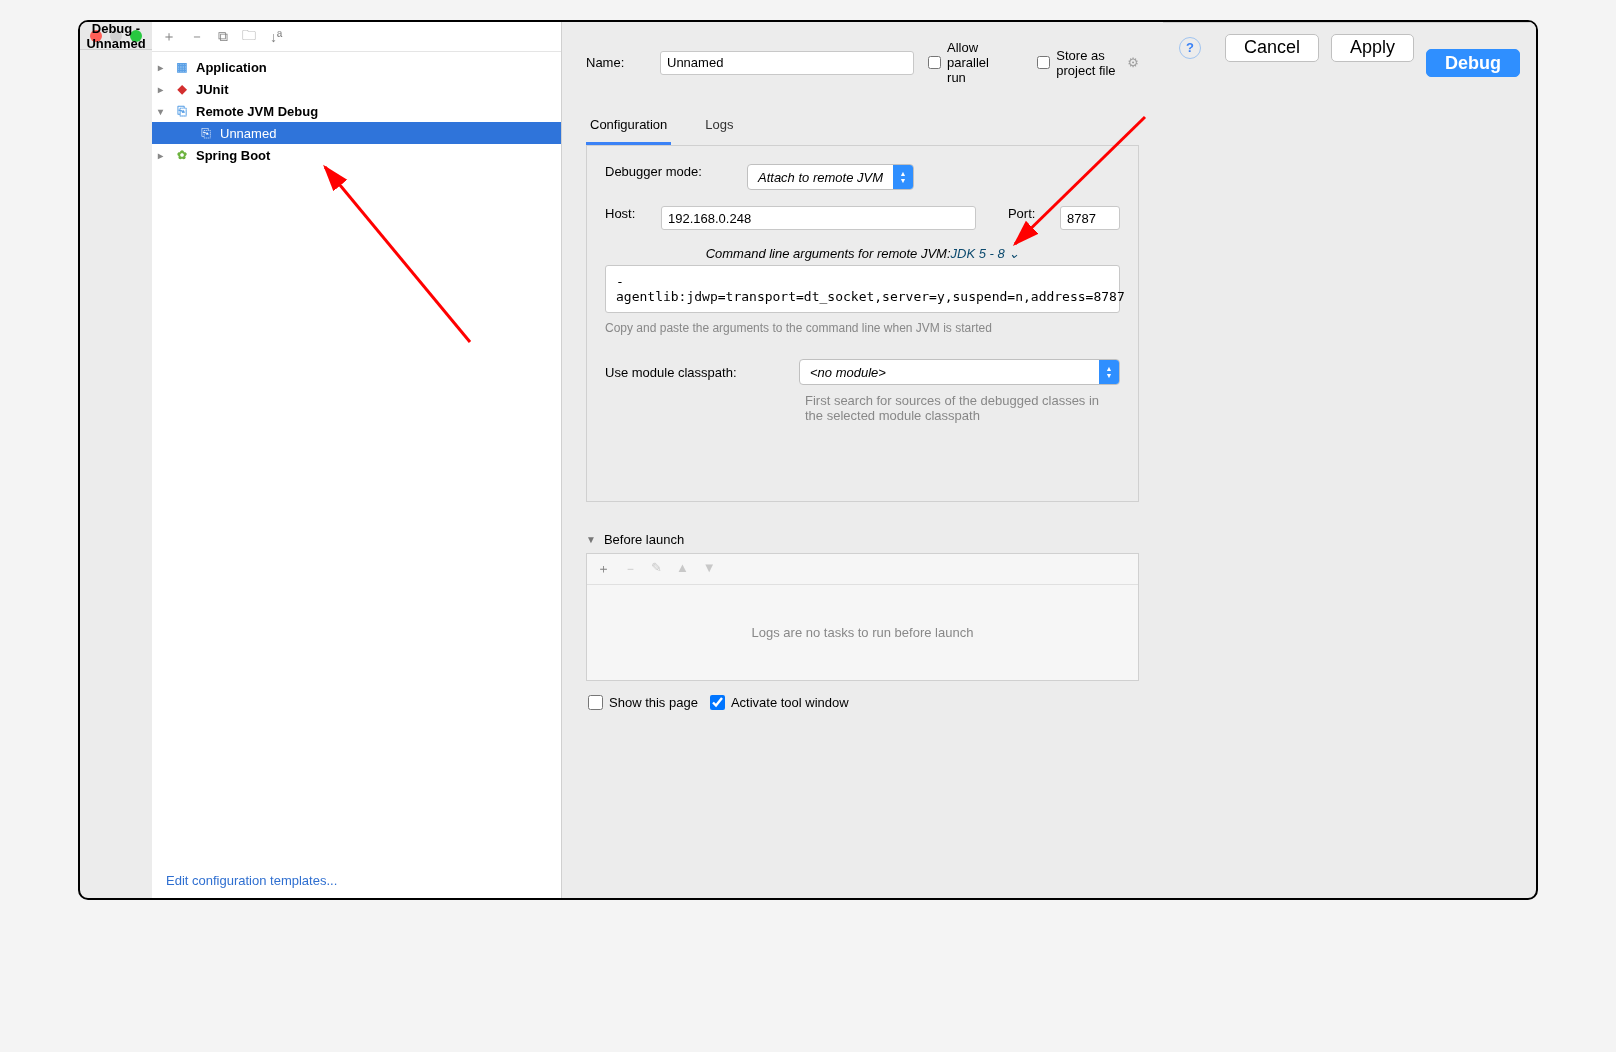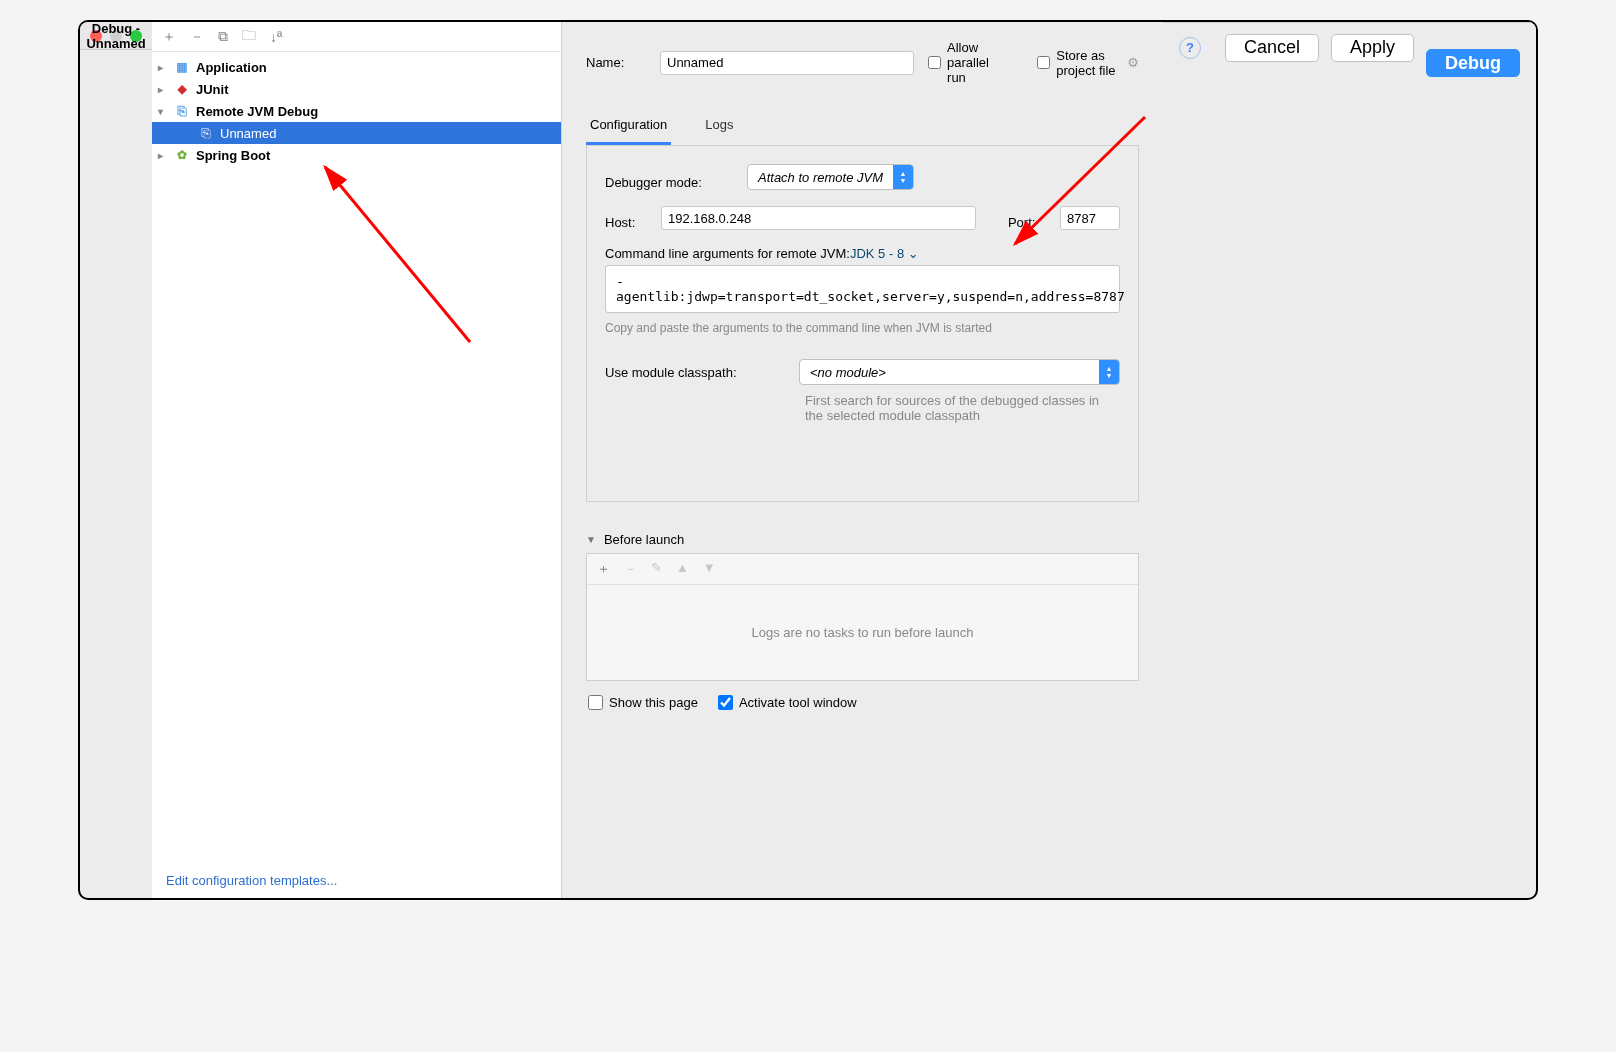--- a/index.html
+++ b/index.html
@@ -30,43 +30,43 @@
 input[type=text] { height: 24px; padding: 2px 6px; border: 1px solid #c8c8c8; border-radius: 3px; background: #fff; font-size: 13px; font-family: inherit; }
 .name-input { width: 360px; }
 .checks { margin-left: auto; display: flex; gap: 30px; align-items: center; }
 .chk { display: flex; align-items: center; gap: 6px; }
 .chk input { width: 15px; height: 15px; }
 .gear { color: #a0a0a0; margin-left: 4px; }
 .tabs { display: flex; gap: 30px; border-bottom: 1px solid #d0d0d0; margin-top: 10px; }
 .tab { padding: 8px 4px 10px; cursor: pointer; color: #333; }
 .tab.active { border-bottom: 3px solid #3b82f6; color: #000; }
 .panel { border: 1px solid #d0d0d0; border-top: none; padding: 18px; background: #ececec; }
-.form-row { display: flex; align-items: flex-end; gap: 12px; margin-bottom: 16px; }
+.form-row { display: flex; align-items: flex-start; gap: 12px; margin-bottom: 16px; }
 .form-row label { min-width: 130px; }
 .select { display: inline-flex; align-items: center; border: 1px solid #c0c0c0; border-radius: 4px; background: #fff; height: 26px; overflow: hidden; }
 .select span { padding: 0 10px; font-style: italic; }
 .select .arrows { background: #2f8fff; color: #fff; width: 18px; height: 100%; display: flex; flex-direction: column; align-items: center; justify-content: center; font-size: 7px; line-height: 7px; }
 .host-input { width: 320px; }
 .port-input { width: 60px; }
-.cmd-row { display: flex; justify-content: flex-start; align-items: center; margin-top: 8px; }
+.cmd-row { display: flex; justify-content: center; align-items: center; margin-top: 8px; font-style: italic; }
 .jdk { color: #0c4a6e; cursor: pointer; }
 .cmd-box { background: #fff; border: 1px solid #c8c8c8; border-radius: 3px; padding: 8px 10px; font-family: Menlo, monospace; font-size: 13px; margin-top: 4px; min-height: 40px; }
 .hint { color: #888; font-size: 12px; margin-top: 8px; }
 .module-row { display: flex; align-items: center; gap: 14px; margin-top: 24px; }
 .module-select { flex: 1; }
 .module-hint { color: #888; font-size: 13px; margin: 8px 0 0 200px; max-width: 420px; }
 .before-launch { margin-top: 24px; }
 .bl-header { display: flex; align-items: center; gap: 8px; padding: 6px 0; cursor: pointer; }
 .bl-header .tri { color: #777; font-size: 10px; }
 .bl-box { border: 1px solid #d0d0d0; background: #f6f6f6; }
 .bl-toolbar { display: flex; gap: 14px; padding: 6px 10px; color: #808080; border-bottom: 1px solid #e0e0e0; }
 .bl-toolbar span { cursor: pointer; }
 .bl-toolbar span.disabled { color: #c8c8c8; }
 .bl-empty { text-align: center; color: #888; padding: 40px 0; }
-.show-row { display: flex; align-items: center; gap: 20px; padding: 14px 2px 8px; }
+.show-row { display: flex; align-items: center; gap: 12px; padding: 14px 2px 8px; }
 .footer { height: 50px; border-top: 1px solid #d0d0d0; background: #ececec; display: flex; align-items: center; padding: 0 16px; gap: 12px; }
 .help { width: 22px; height: 22px; border: 1px solid #a0c4f0; border-radius: 50%; color: #3b82f6; display: flex; align-items: center; justify-content: center; font-weight: 700; cursor: pointer; }
 .spacer { flex: 1; }
 .btn { height: 28px; padding: 0 18px; border: 1px solid #c0c0c0; border-radius: 5px; background: #fff; cursor: pointer; font-size: 18px; }
 .btn.primary { background: #2f8fff; color: #fff; border-color: #2f8fff; font-weight: 600; margin-top: 31px; }
 .annot { position: absolute; pointer-events: none; }
 </style>
 </head>
 <body>
 

